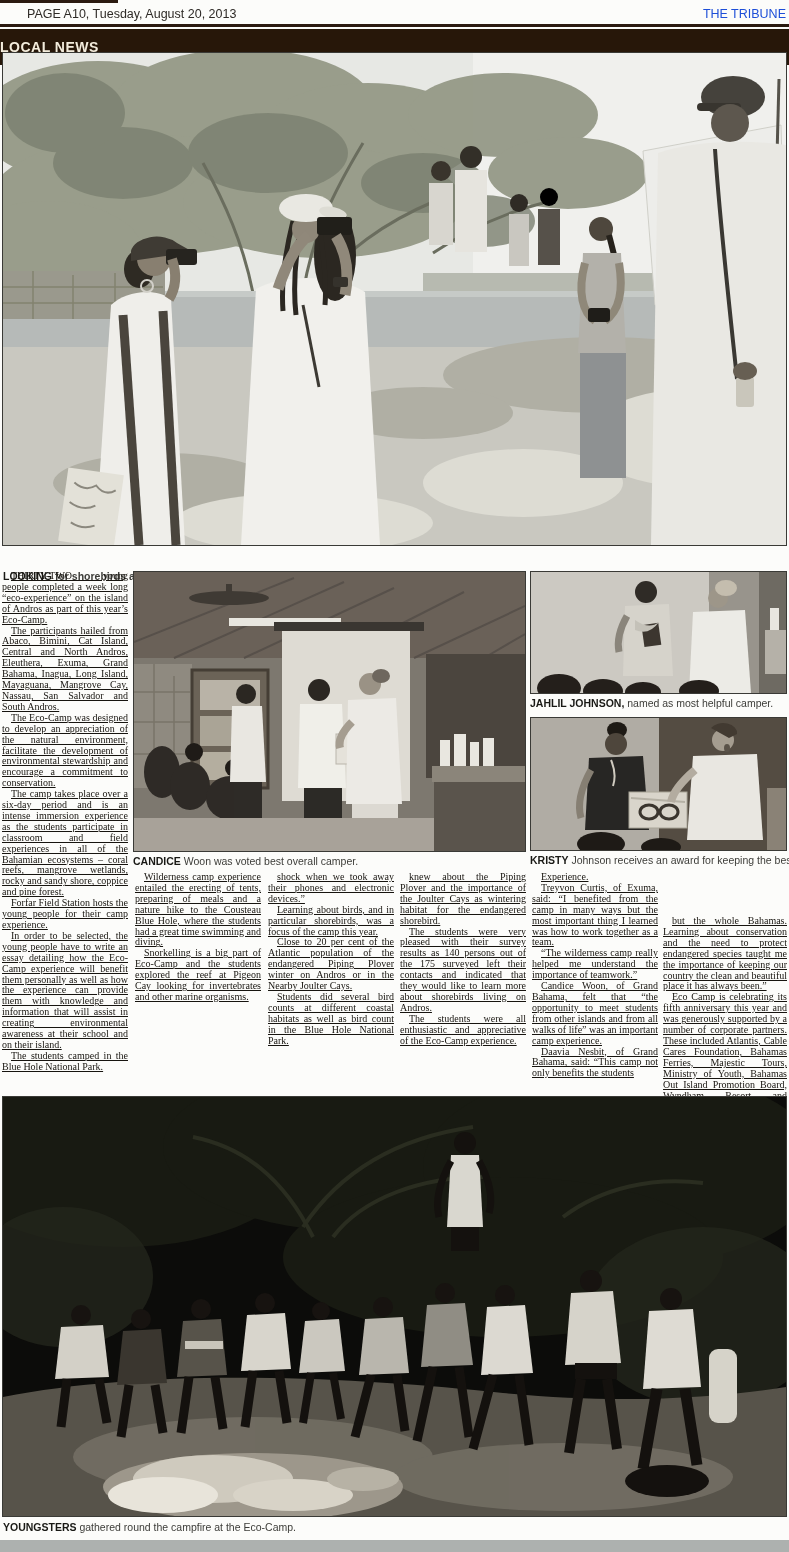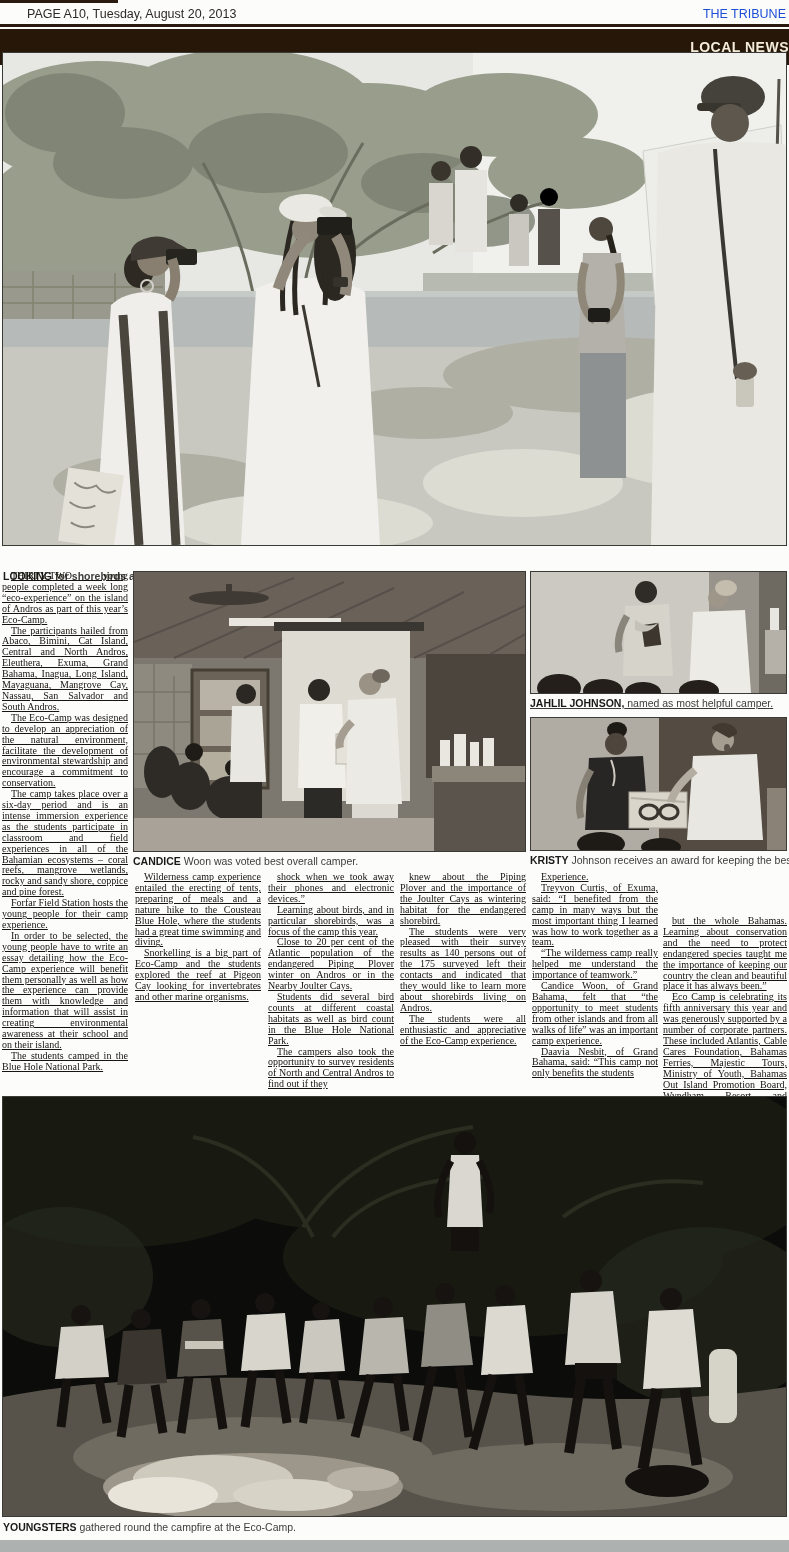--- a/index.html
+++ b/index.html
@@ -6,38 +6,38 @@
   .page{position:relative;width:789px;height:1552px;background:#fcfcfa;overflow:hidden;
         font-family:"Liberation Serif", serif;}
   
   .topfrag{position:absolute;left:0;top:0;width:118px;height:3px;background:#2b1a10;}
   .hdr-left{position:absolute;left:3px;top:7px;font-family:"Liberation Sans",sans-serif;
             font-size:12.5px;color:#2e2a26;margin-left:24px;}
   .hdr-right{position:absolute;right:3px;top:7px;font-family:"Liberation Sans",sans-serif;
              font-size:12.5px;color:#1d4ed8;}
   .rule-top{position:absolute;left:0;top:24px;width:789px;height:2.5px;background:#2b1a10;}
   .banner{position:absolute;left:0;top:29px;width:789px;height:36px;background:#271709;
-          display:flex;align-items:center;justify-content:flex-end;}
+          display:flex;align-items:center;justify-content:flex-start;}
   .banner span{font-family:"Liberation Sans",sans-serif;font-weight:bold;font-size:14px;
                letter-spacing:0.5px;color:#f3ecdc;}
   
   .photo{position:absolute;border:1px solid #3a3a36;background:#d8d8d2;overflow:hidden;}
   #photo-main{left:2px;top:52px;width:783px;height:492px;}
   #photo-candice{left:133px;top:571px;width:391px;height:279px;}
   #photo-jahlil{left:530px;top:571px;width:255px;height:121px;}
   #photo-kristy{left:530px;top:717px;width:255px;height:132px;}
   #photo-campfire{left:2px;top:1096px;width:783px;height:419px;}
   .photo svg{display:block;width:100%;height:100%;}
   
   .cap{position:absolute;font-family:"Liberation Sans",sans-serif;font-size:10.5px;
        color:#3c3c38;white-space:nowrap;}
   .cap b{color:#191915;}
   #cap-main{left:3px;top:570px;font-weight:bold;}
   #cap-candice{left:133px;top:855px;}
-  #cap-jahlil{left:530px;top:697px;text-decoration:underline;}
+  #cap-jahlil{left:530px;top:697px;}
   #cap-kristy{left:530px;top:854px;}
   #cap-campfire{left:3px;top:1521px;}
   
   .col{position:absolute;width:126px;font-size:10px;line-height:10.9px;text-align:justify;
        color:#17140f;text-decoration:underline;}
   .col p{margin:0;text-indent:9px;}
   #col1{left:2px;top:571px;height:521px;}
   #col2{left:135px;top:872px;height:230px;}
   #col3{left:268px;top:872px;height:230px;}
   #col4{left:400px;top:872px;height:230px;}
@@ -316,21 +316,20 @@
   </div>
   <div class="col" id="col2">
     <p>Wilderness camp experience entailed the erecting of tents, preparing of meals and a nature hike to the Cousteau Blue Hole, where the students had a great time swimming and diving.</p>
     <p>Snorkelling is a big part of Eco-Camp and the students explored the reef at Pigeon Cay looking for invertebrates and other marine organisms.</p>
   </div>
   <div class="col" id="col3">
     <p>shock when we took away their phones and electronic devices.”</p>
     <p>Learning about birds, and in particular shorebirds, was a focus of the camp this year.</p>
     <p>Close to 20 per cent of the Atlantic population of the endangered Piping Plover winter on Andros or in the Nearby Joulter Cays.</p>
     <p>Students did several bird counts at different coastal habitats as well as bird count in the Blue Hole National Park.</p>
-    <p>The campers also took the opportunity to survey residents of North and Central Andros to find out if they</p>
   </div>
   <div class="col" id="col4">
     <p>knew about the Piping Plover and the importance of the Joulter Cays as wintering habitat for the endangered shorebird.</p>
     <p>The students were very pleased with their survey results as 140 persons out of the 175 surveyed left their contacts and indicated that they would like to learn more about shorebirds living on Andros.</p>
     <p>The students were all enthusiastic and appreciative of the Eco-Camp experience.</p>
   </div>
   <div class="col" id="col5">
     <p>Experience.</p>
     <p>Treyvon Curtis, of Exuma, said: “I benefited from the camp in many ways but the most important thing I learned was how to work together as a team.</p>
     <p>“The wilderness camp really helped me understand the importance of teamwork.”</p>

